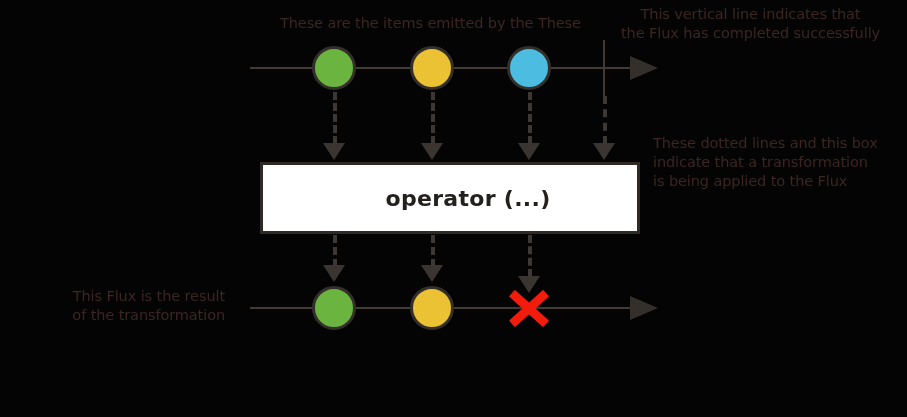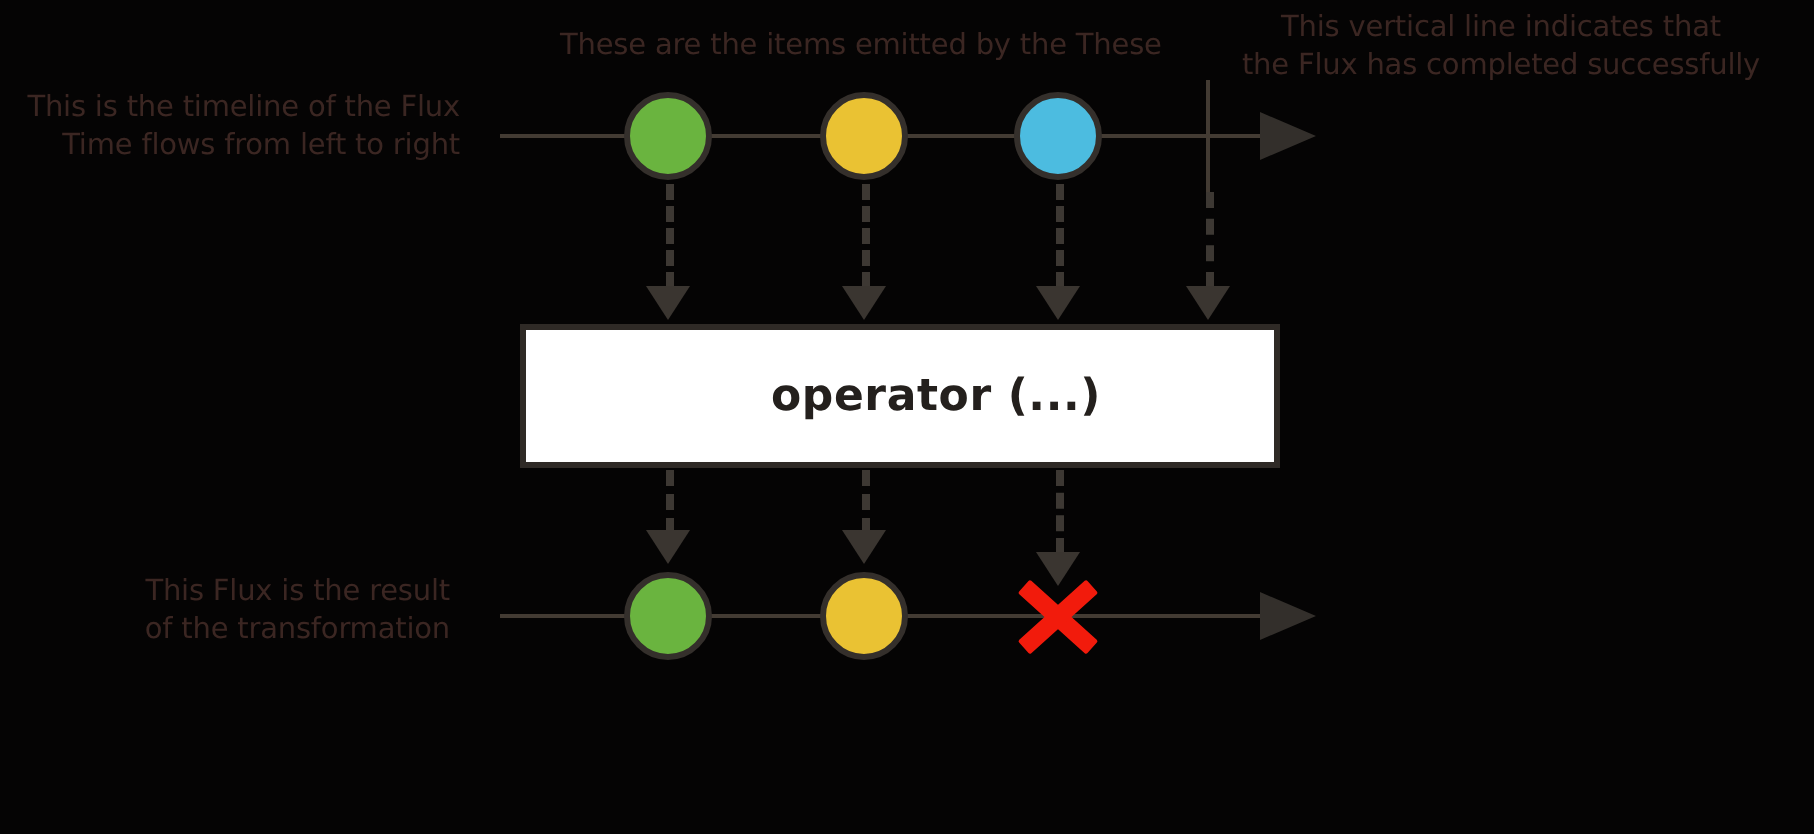--- a/index.html
+++ b/index.html
@@ -109,28 +109,29 @@
     font-size: 22px;
     font-weight: bold;
     letter-spacing: 0.3px;
   }
 </style>
 </head>
 <body>
 
 <div id="stage">
 
-  <div class="anno right" style="left:8px; top:45px; width:222px;">This is the timeline of the Flux
-Time flows from left to right</div>
 
   <div class="anno center" style="left:280px; top:14px; width:300px;">These are the items emitted by the These</div>
 
   <div class="anno left" style="left:598px; top:5px; width:305px;text-align:center;">This vertical line indicates that
 the Flux has completed successfully</div>
 
+  <div class="anno left" style="left:653px; top:134px; width:252px;">These dotted lines and this box
+indicate that a transformation
+is being applied to the Flux</div>
 
 
   <div class="anno right" style="left:20px; top:287px; width:205px;">This Flux is the result
 of the transformation</div>
 
 
   <div class="axis-line" style="left:250px; top:67px; width:382px;"></div>
   <div class="axis-arrow" style="left:630px; top:56px;"></div>
 
   <div class="complete-bar" style="left:603px; top:40px; height:56px;"></div>

